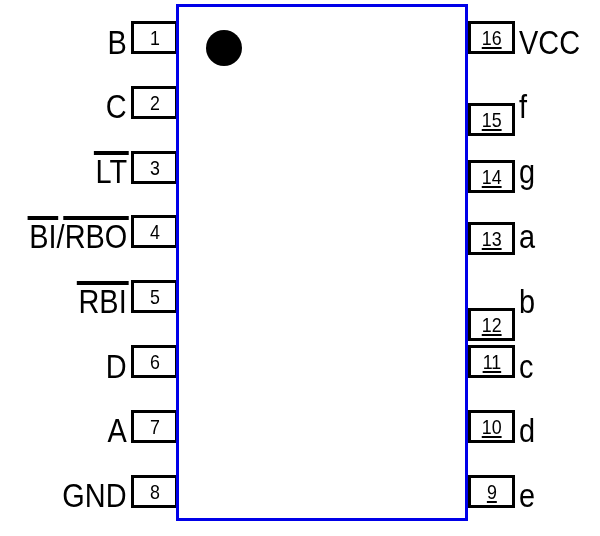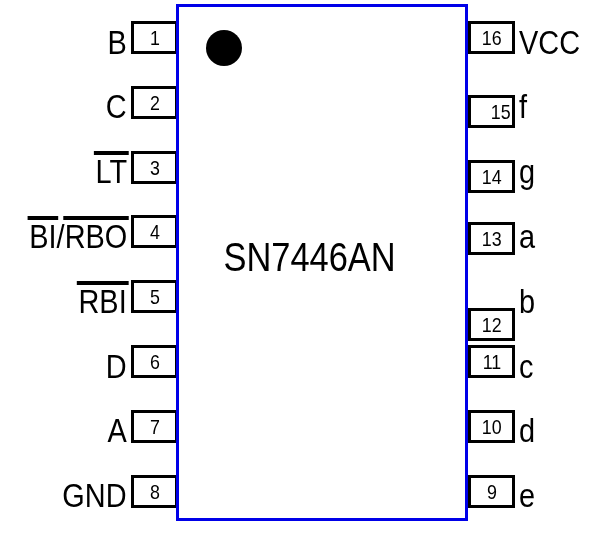--- a/index.html
+++ b/index.html
@@ -46,21 +46,21 @@
   }
   .pin-box {
     position: absolute;
     width: 47px; height: 33px;
     border: 3px solid #000;
     background: #ffffff;
     display: flex; align-items: center; justify-content: center;
     z-index: 1;
   }
   .pin-box.left-box  { left: 131px; }
-  .pin-box.right-box { left: 468px; }
+  .pin-box.right-box { left: 468px; text-decoration: underline; }
   .pin-num {
     font-size: 21px; line-height: 1;
     transform: scaleX(0.85);
     transform-origin: center center;
   }
   .pin-label {
     position: absolute;
     font-size: 34px; line-height: 34px;
     white-space: nowrap;
     z-index: 3;
@@ -83,23 +83,20 @@
     height: 4px;
     background: #000;
   }
 </style>
 </head>
 <body>
 
 <div class="board">
   <div class="chip">
     <div class="dot"></div>
-  </div>
-  <div class="chip-title">
-    <span class="title-text">SN7446AN</span>
   </div>
   <div id="pins">
       <div class="pin-box left-box" style="top: 21px;">
         <span class="pin-num">1</span>
       </div>
       <div class="pin-label left" style="top: 41.5px;"><span class="part">B</span></div>
       <div class="pin-box left-box" style="top: 85.8px;">
         <span class="pin-num">2</span>
       </div>
       <div class="pin-label left" style="top: 106.3px;"><span class="part">C</span></div>
@@ -124,21 +121,21 @@
       </div>
       <div class="pin-label left" style="top: 430.3px;"><span class="part">A</span></div>
       <div class="pin-box left-box" style="top: 474.6px;">
         <span class="pin-num">8</span>
       </div>
       <div class="pin-label left" style="top: 495.1px;"><span class="part">GND</span></div>
       <div class="pin-box right-box" style="top: 21px;">
         <span class="pin-num">16</span>
       </div>
       <div class="pin-label right" style="top: 41.5px;"><span class="part">VCC</span></div>
-      <div class="pin-box right-box" style="top: 95px; justify-content: flex-end;">
+      <div class="pin-box right-box" style="top: 103px;">
         <span class="pin-num">15</span>
       </div>
       <div class="pin-label right" style="top: 106.3px;"><span class="part">f</span></div>
       <div class="pin-box right-box" style="top: 160px; text-align: right;">
         <span class="pin-num">14</span>
       </div>
       <div class="pin-label right" style="top: 171.1px;"><span class="part">g</span></div>
       <div class="pin-box right-box" style="top: 222px; text-align: center;">
         <span class="pin-num">13</span>
       </div>

